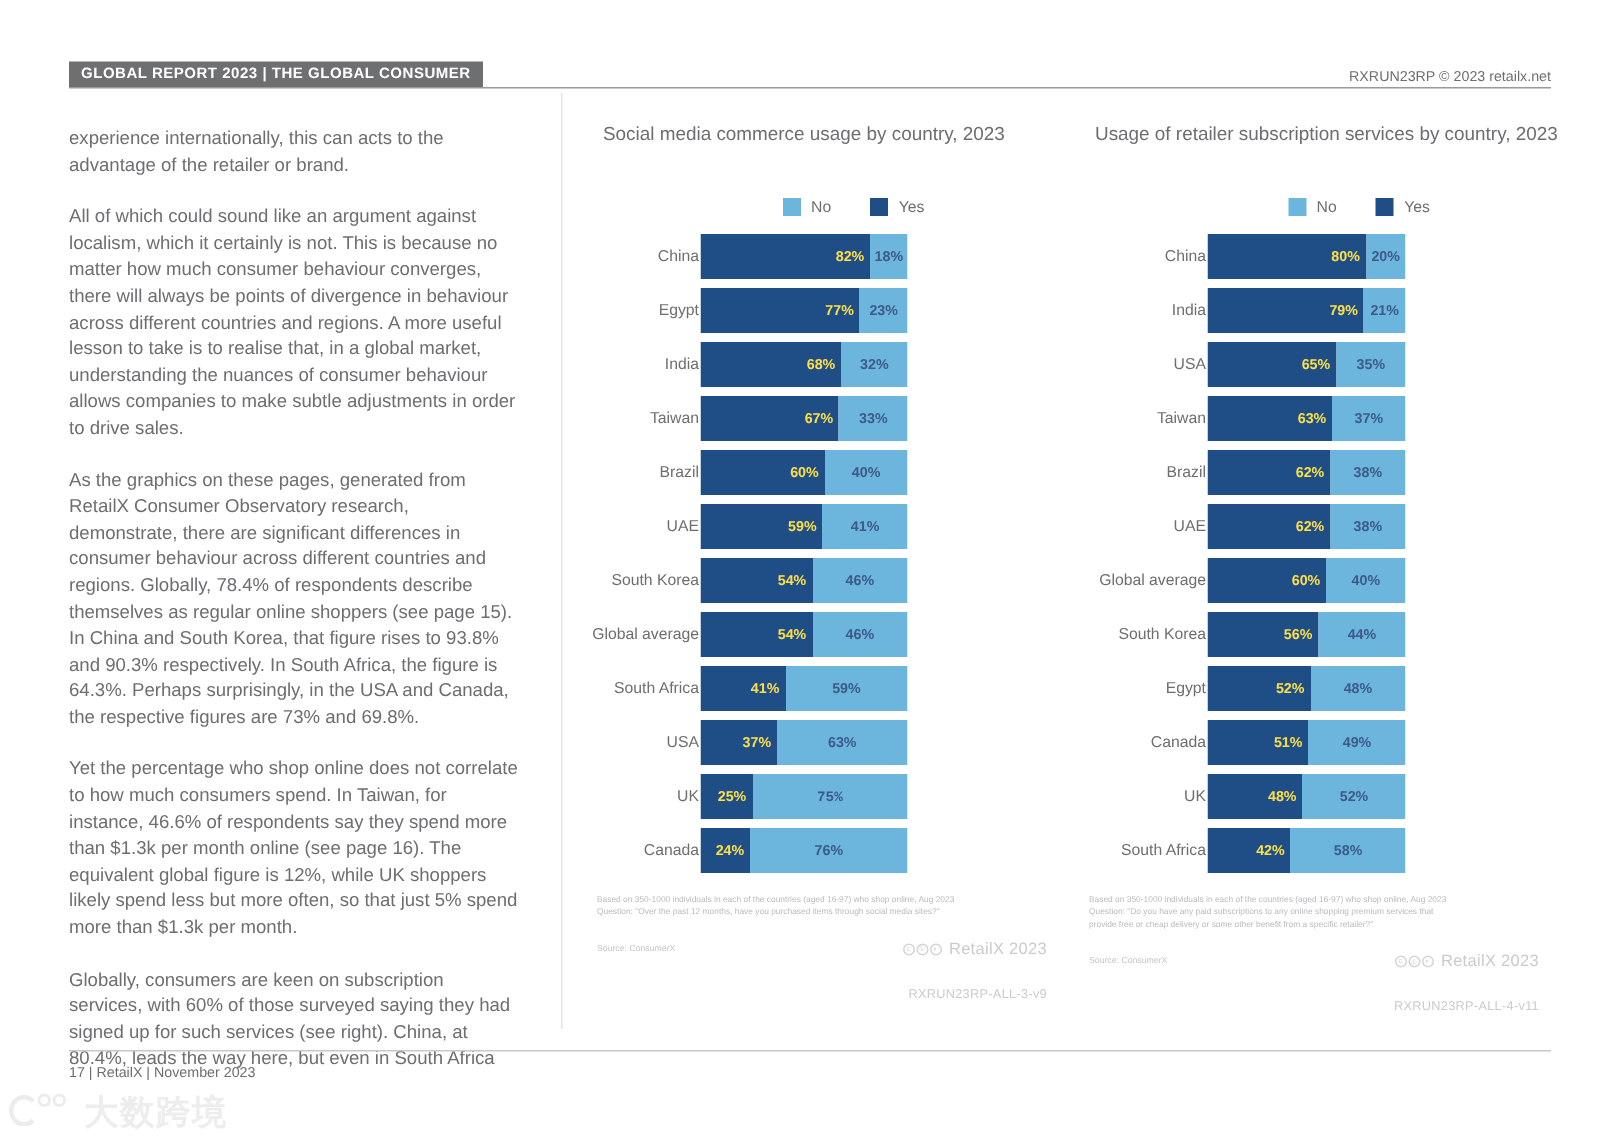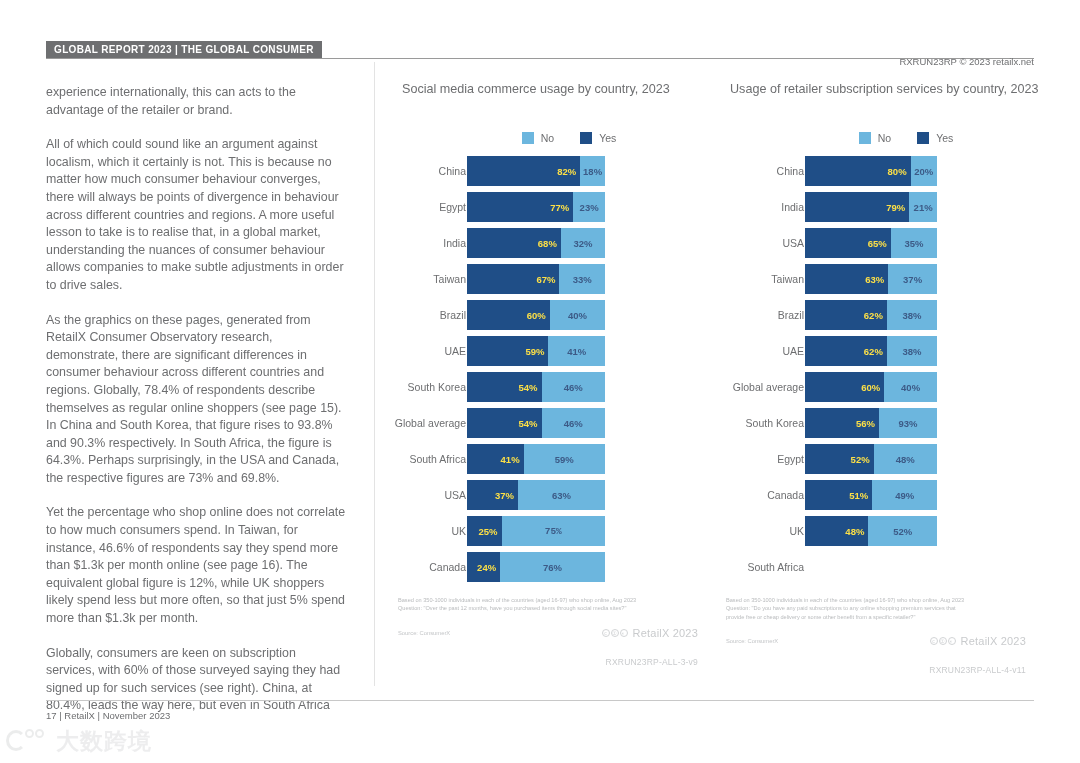--- a/index.html
+++ b/index.html
@@ -43,21 +43,21 @@
     font-weight: bold;
     letter-spacing: 0.35px;
     padding: 0 8px 0 8px;
     display: flex;
     align-items: center;
     white-space: nowrap;
   }
   #header-right {
     position: absolute;
     right: 0;
-    top: 15px;
+    top: 5px;
     font-size: 9.5px;
     color: #6e6f71;
     white-space: nowrap;
   }
 
   
   #article {
     position: absolute;
     left: 46px;
     top: 84px;
@@ -565,21 +565,21 @@
           </div>
         </div>
       </div>
       <div class="bar-row">
         <div class="bar-label">South Korea</div>
         <div class="bar-track">
           <div class="seg seg-yes" style="width: 56%; background: rgb(31, 78, 135);">
             <span class="seg-val">56%</span>
           </div>
           <div class="seg seg-no" style="width: 44%; background: rgb(108, 182, 222);">
-            <span class="seg-val">93%</span>
+            <span class="seg-val">44%</span>
           </div>
         </div>
       </div>
       <div class="bar-row">
         <div class="bar-label">Egypt</div>
         <div class="bar-track">
           <div class="seg seg-yes" style="width: 52%; background: rgb(31, 78, 135);">
             <span class="seg-val">52%</span>
           </div>
           <div class="seg seg-no" style="width: 48%; background: rgb(108, 182, 222);">
@@ -604,20 +604,28 @@
           <div class="seg seg-yes" style="width: 48%; background: rgb(31, 78, 135);">
             <span class="seg-val">48%</span>
           </div>
           <div class="seg seg-no" style="width: 52%; background: rgb(108, 182, 222);">
             <span class="seg-val">52%</span>
           </div>
         </div>
       </div>
       <div class="bar-row">
         <div class="bar-label">South Africa</div>
+        <div class="bar-track">
+          <div class="seg seg-yes" style="width: 42%; background: rgb(31, 78, 135);">
+            <span class="seg-val">42%</span>
+          </div>
+          <div class="seg seg-no" style="width: 58%; background: rgb(108, 182, 222);">
+            <span class="seg-val">58%</span>
+          </div>
+        </div>
       </div>
     </div>
   <div class="chart-foot">
     <div>Based on 350-1000 individuals in each of the countries (aged 16-97) who shop online, Aug 2023</div>
     <div>Question: "Do you have any paid subscriptions to any online shopping premium services that</div>
     <div>provide free or cheap delivery or some other benefit from a specific retailer?"</div>
   </div>
   <div class="foot-row">
     <div class="foot-source">Source: ConsumerX</div>
     <div class="foot-brand">

